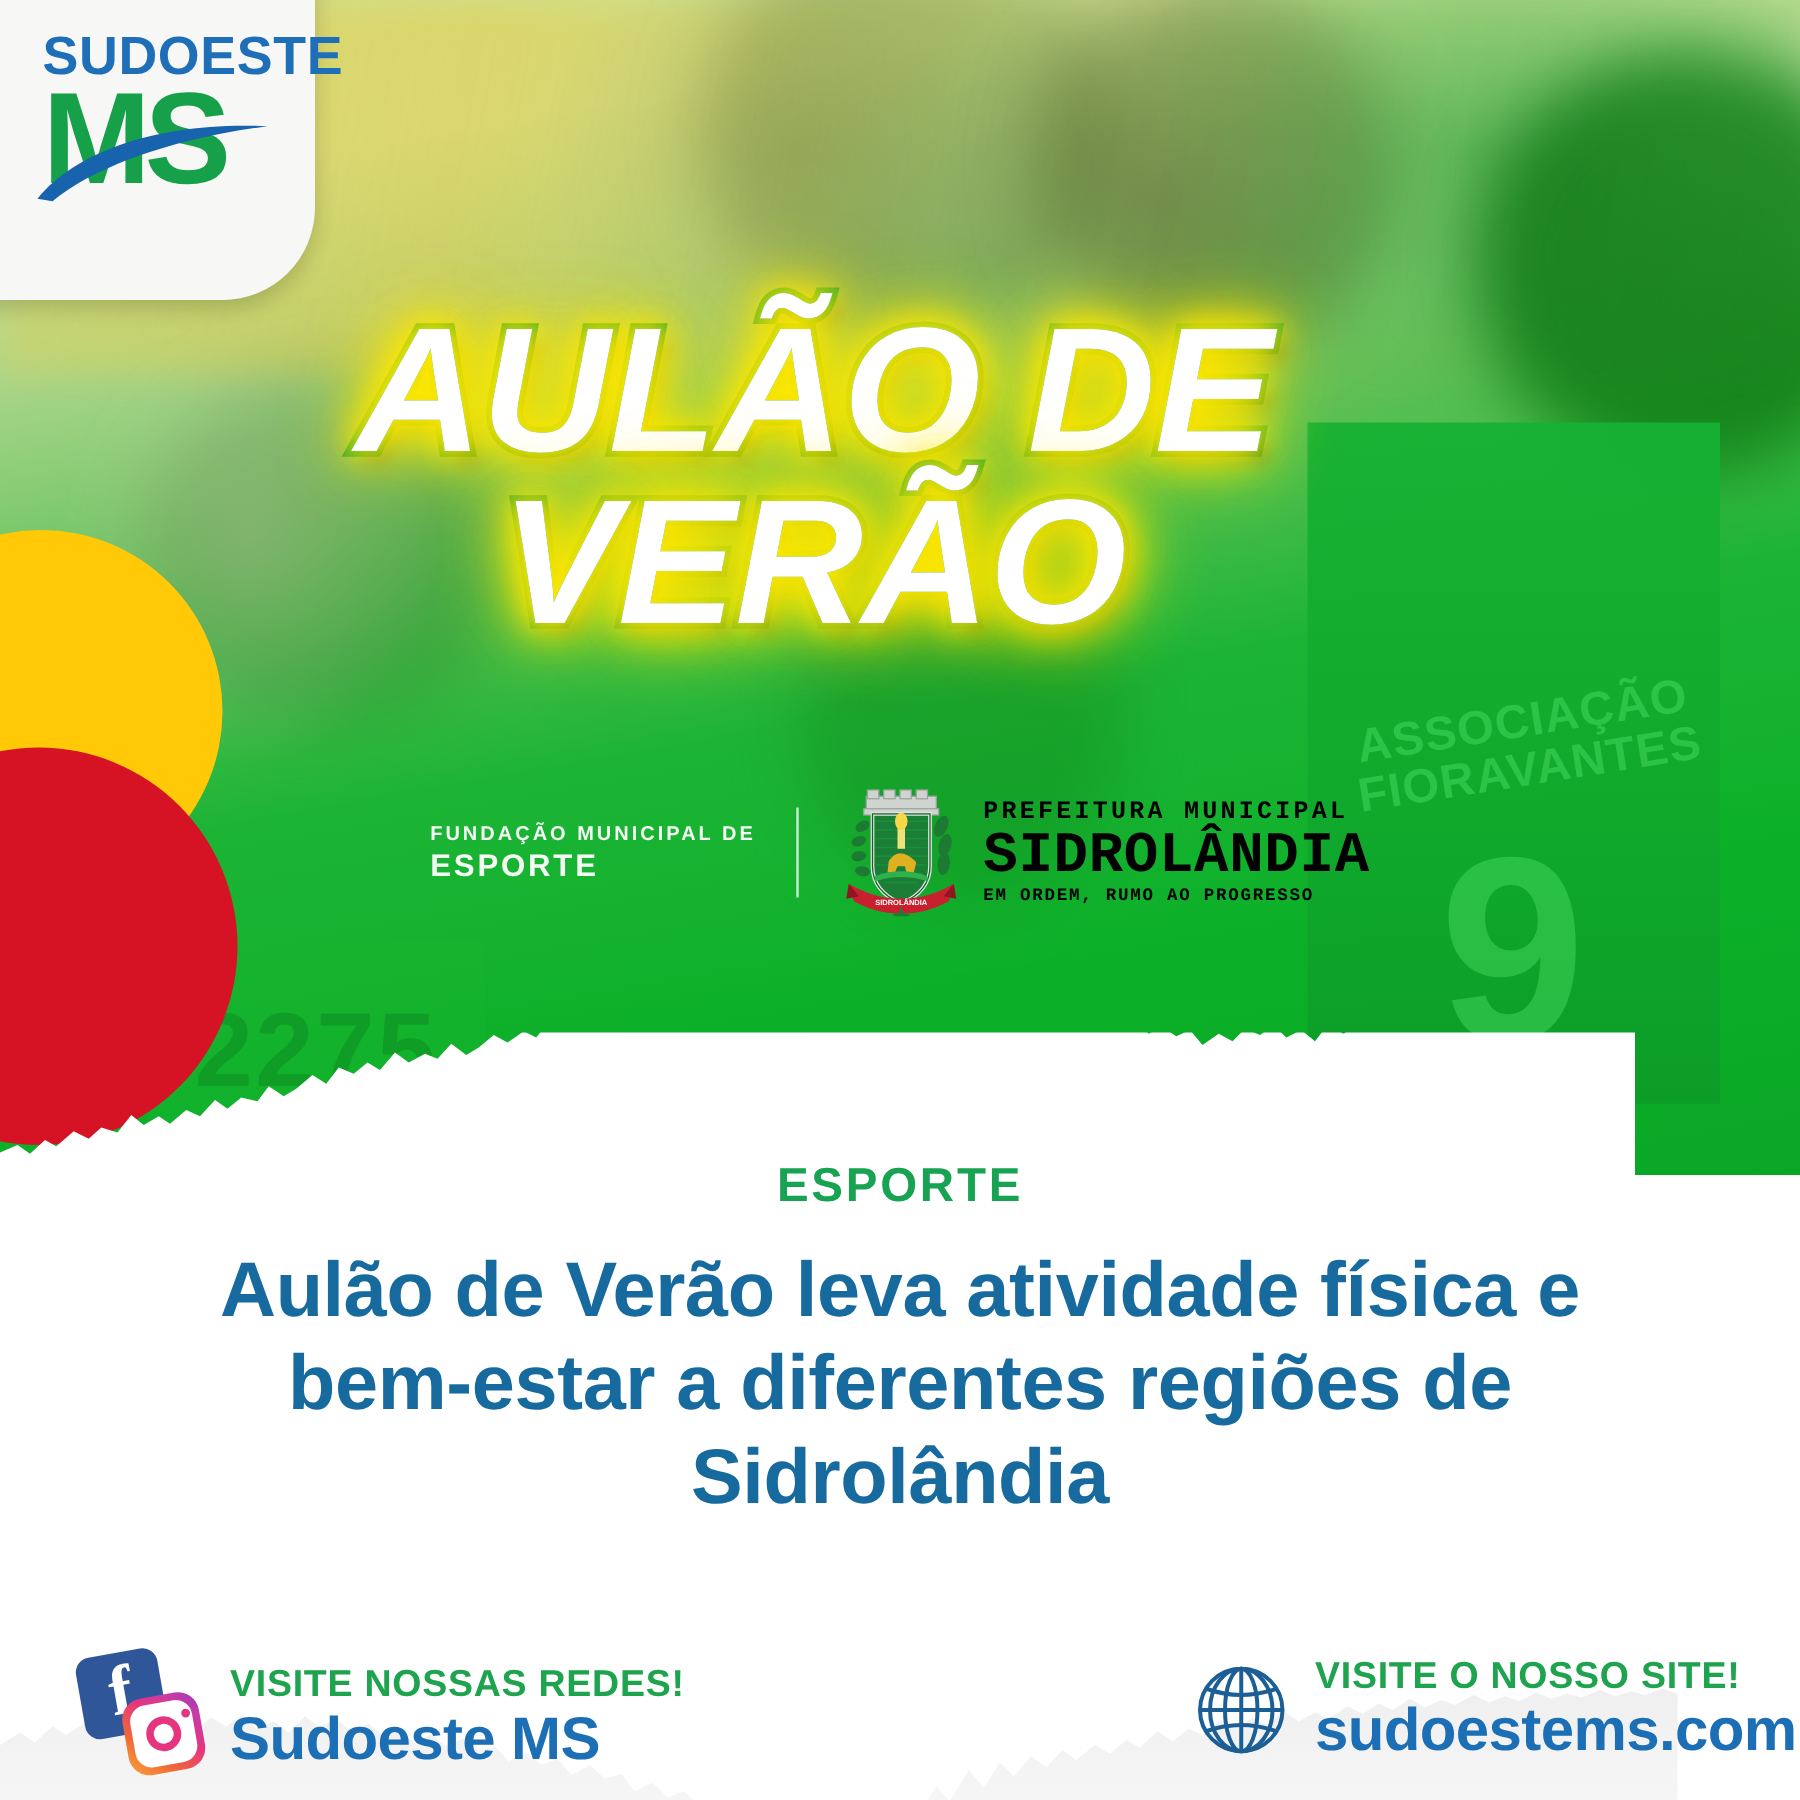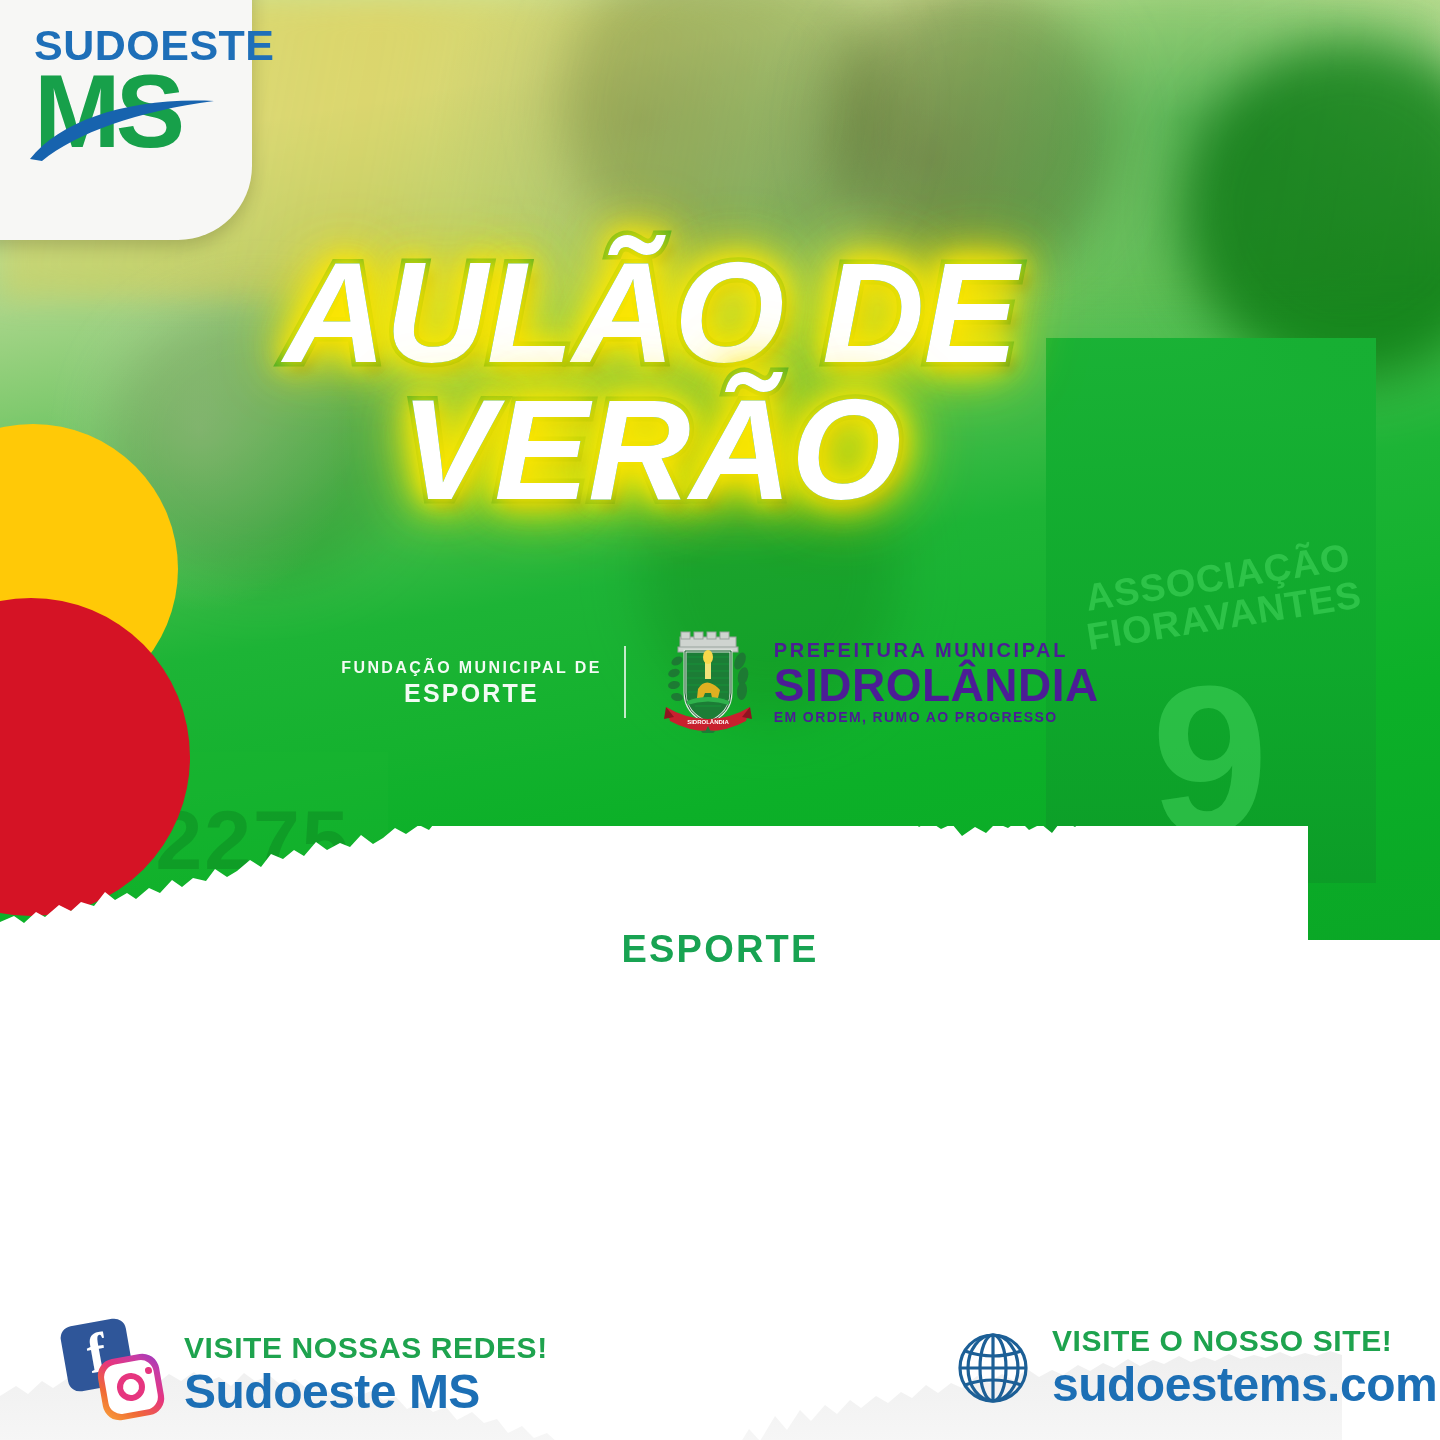--- a/index.html
+++ b/index.html
@@ -85,27 +85,27 @@
       0 0 34px rgba(255,232,0,1),
       0 0 46px rgba(255,232,0,.95),
       0 0 60px rgba(255,232,0,.85),
       0 0 74px rgba(255,232,0,.7),
       8px 10px 10px rgba(0,0,0,.22);
   }
 
   
   .partners{position:absolute;left:0;top:628px;width:1440px;height:108px;
     display:flex;align-items:center;justify-content:center;gap:0;}
-  .fme{text-align:center;color:#ffffff;font-family:"Liberation Sans",sans-serif;
-    opacity:.95;padding-right:22px;}
+  .fme{text-align:left;color:#ffffff;font-family:"Liberation Sans",sans-serif;
+    opacity:.95;padding-right:32px;}
   .fme-l1{font-size:16px;font-weight:700;letter-spacing:2.4px;line-height:1.5;}
   .fme-l2{font-size:25px;font-weight:700;letter-spacing:2.2px;line-height:1.1;}
   .divider{width:2px;height:72px;background:rgba(255,255,255,.75);}
   .crest{width:96px;height:102px;margin-left:34px;margin-right:18px;}
-  .pref{color:#4c1d95;font-family:Liberation Sans, sans-serif;line-height:1;}
+  .pref{color:#000000;font-family:Liberation Mono, monospace;line-height:1;}
   .pref-l1{font-size:20px;font-weight:700;letter-spacing:2.6px;}
   .pref-l2{font-size:46px;font-weight:700;letter-spacing:.5px;margin:2px 0 2px;}
   .pref-l3{font-size:14px;font-weight:700;letter-spacing:1.4px;}
 
   
   .torn{position:absolute;left:0;top:826px;width:1440px;height:150px;}
 
   
   .kicker{position:absolute;left:0;top:928px;width:1440px;text-align:center;
     color:#18A352;font-family:"Liberation Sans",sans-serif;font-weight:700;
@@ -251,20 +251,21 @@
       l13 -11 l11 5 l12 -13 l10 7 l11 -9 l13 3 l9 -12 l12 8 l10 -6 l13 -11 l11 7 l10 -13 l12 5 l11 -9 l10 6 l12 -14 l11 8
       l13 -7 l10 4 l11 -12 l12 9 l10 -6 l12 -10 l11 6 l13 -9 l10 5 l11 -14 l12 7 l10 -5 l12 -9 l11 6 l10 -12 l13 8 l11 -6
       l10 -13 l12 5 l11 -9 l10 7 l13 -22 l11 9 l10 -14 l12 6 l11 -9 l10 11 l12 -6 l11 9 l10 -4 l13 12 l11 -7 l10 9 l12 -5
       l11 13 l10 -6 l12 10 l11 -4 l10 12 l13 -8 l11 9 l10 -5 l12 11 l11 -7 l10 9 l12 -4 l11 10 l10 -12 l13 7 l11 -5 l10 9
       l12 -7 l11 11 l10 -6 l12 8 l11 -5 l10 12 l13 -9 l11 6 l10 -10 l12 5 l11 -8 l10 10 l12 -6 l11 9 l10 -13 l13 7 l11 -9
       l10 5 l12 -11 l11 7 l10 -9 l12 4 l11 -12 l10 8 l13 -6 l11 10 l10 -7 l12 5 l11 -9 l10 7 l12 -5 l11 8 l10 -6 l13 4
       l11 -8 l10 6 l12 -5 V150 Z"></path>
   </svg>
 
   <div class="kicker">ESPORTE</div>
+  <div class="headline">Aulão de Verão leva atividade física e bem-estar a diferentes regiões de Sidrolândia</div>
 
   <svg class="foot-torn" viewBox="0 0 1440 172" preserveAspectRatio="none">
     <defs>
       <linearGradient id="ftg" x1="0" y1="0" x2="0" y2="1">
         <stop offset="0%" stop-color="#efefef"></stop>
         <stop offset="100%" stop-color="#f8f8f8"></stop>
       </linearGradient>
     </defs>
     <path fill="url(#ftg)" d="M0 172 V128 l16 -10 l12 8 l14 -13 l11 7 l15 -10 l12 6 l13 -12 l11 8 l14 -7 l12 10 l13 -6
       l11 9 l15 -12 l12 7 l13 -9 l11 11 l14 -6 l12 9 l13 -13 l11 8 l15 -5 l12 10 l13 -7 l11 9 l14 -4 l12 11 l13 -8 l11 10

